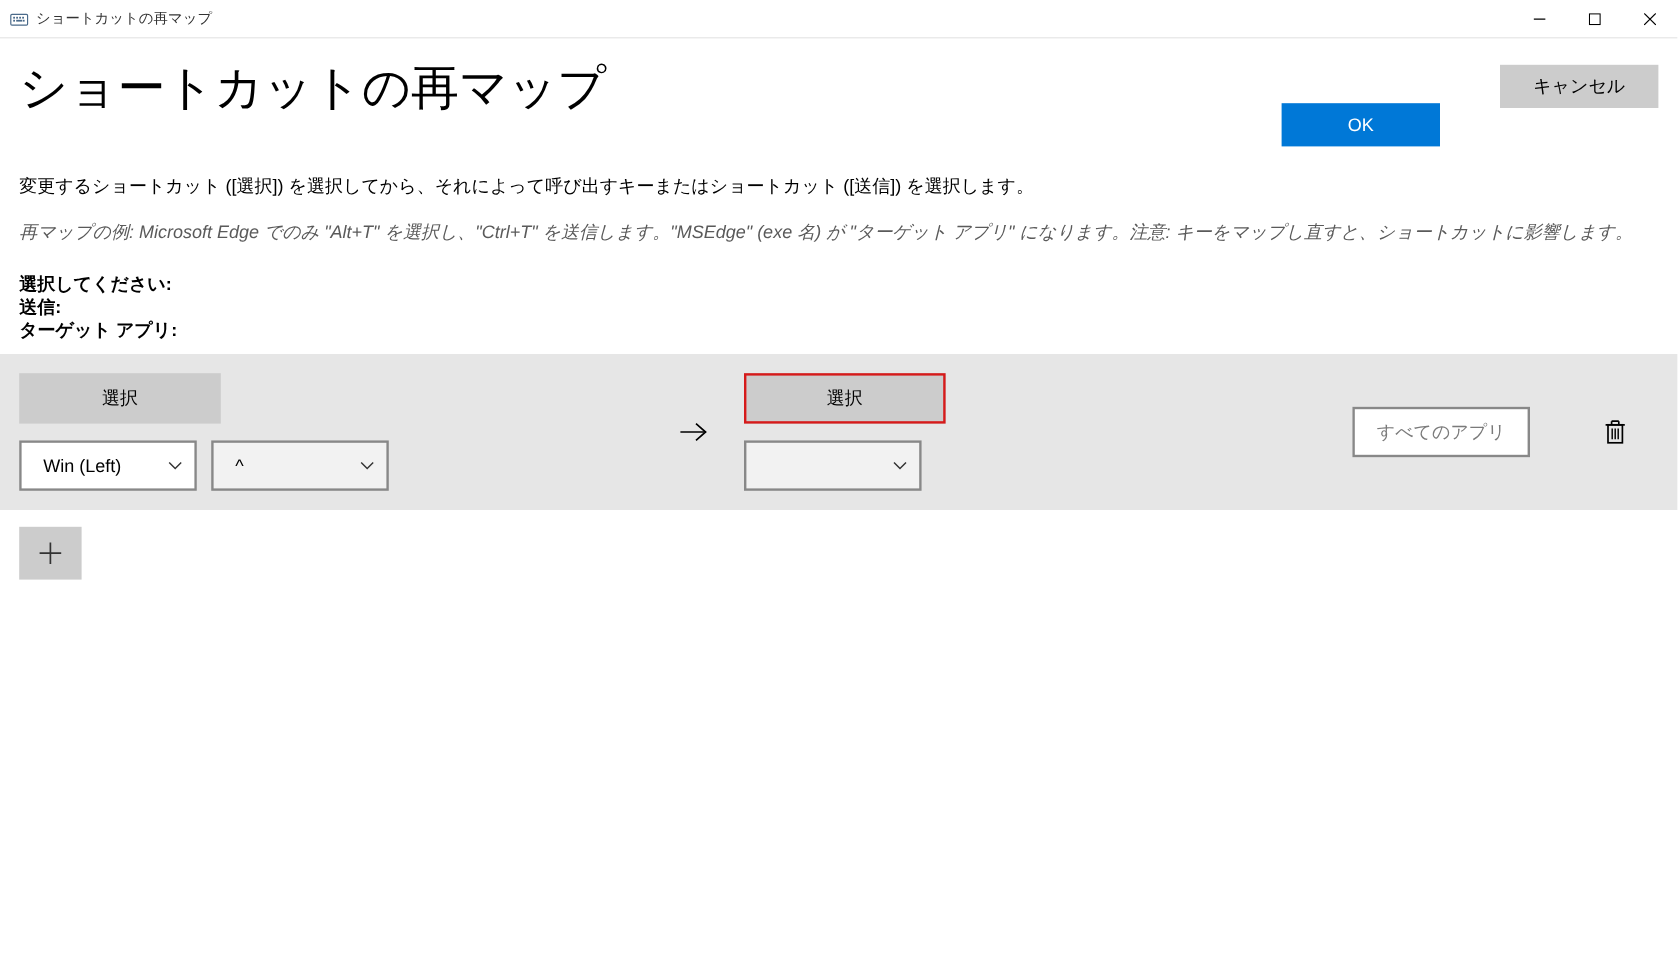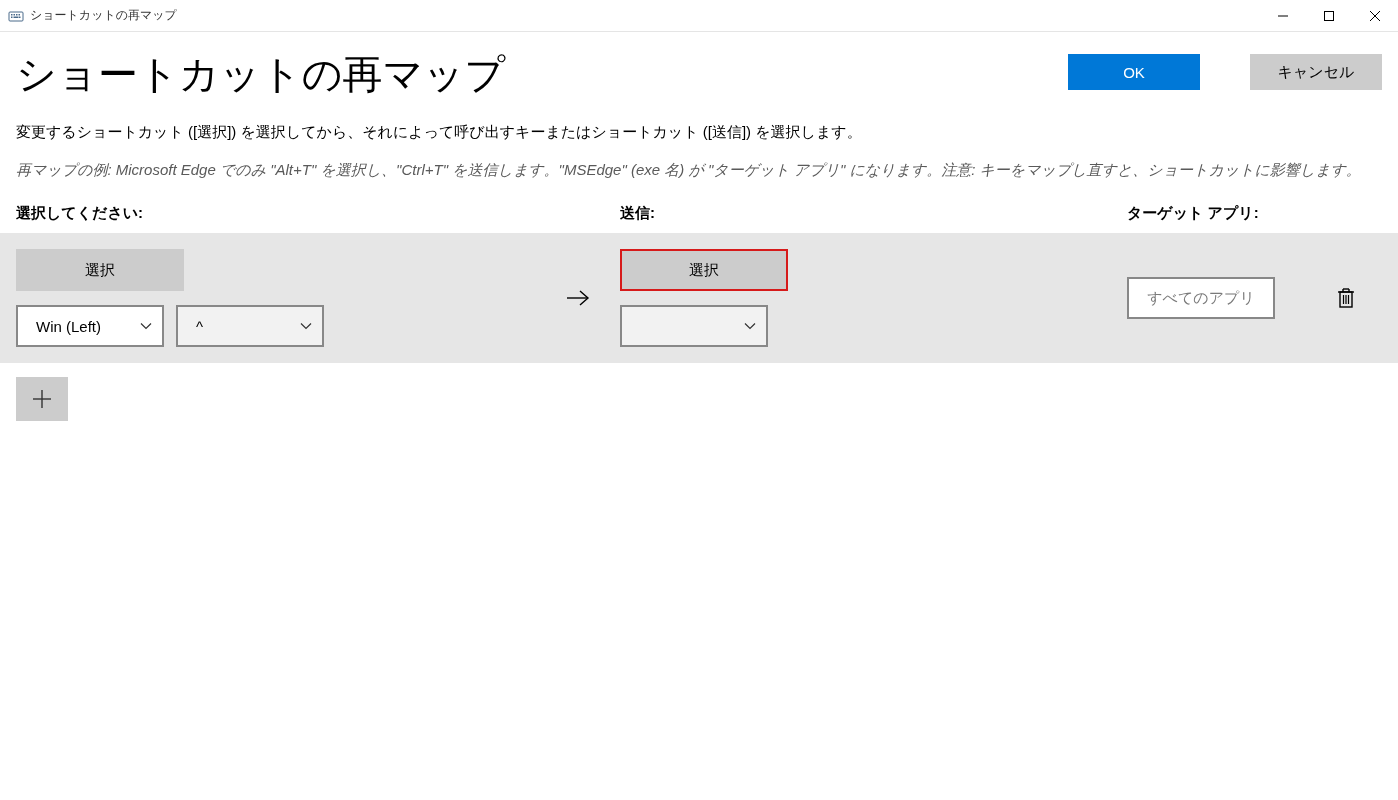--- a/index.html
+++ b/index.html
@@ -74,20 +74,21 @@
       font-size: 15px;
       display: flex;
       align-items: center;
       justify-content: center;
       border: none;
       cursor: pointer;
     }
     .btn-primary {
       background: #0078d7;
       color: #fff;
+      margin-top: 32px;
     }
     .btn-secondary {
       background: #cccccc;
       color: #000;
       margin-left: 36px;
     }
 
     
     .body-text {
       padding: 0 16px;
@@ -102,20 +103,21 @@
       color: #5a5a5a;
       margin-bottom: 22px;
     }
 
     
     .column-headers {
       display: flex;
       padding: 0 16px 10px 16px;
       font-size: 15px;
       font-weight: 600;
+      flex-direction: column;
     }
     .col-select { width: 604px; }
     .col-send   { width: 507px; }
     .col-target { flex: 1; }
 
     
     .remap-row {
       background: #e6e6e6;
       padding: 16px;
       display: flex;

